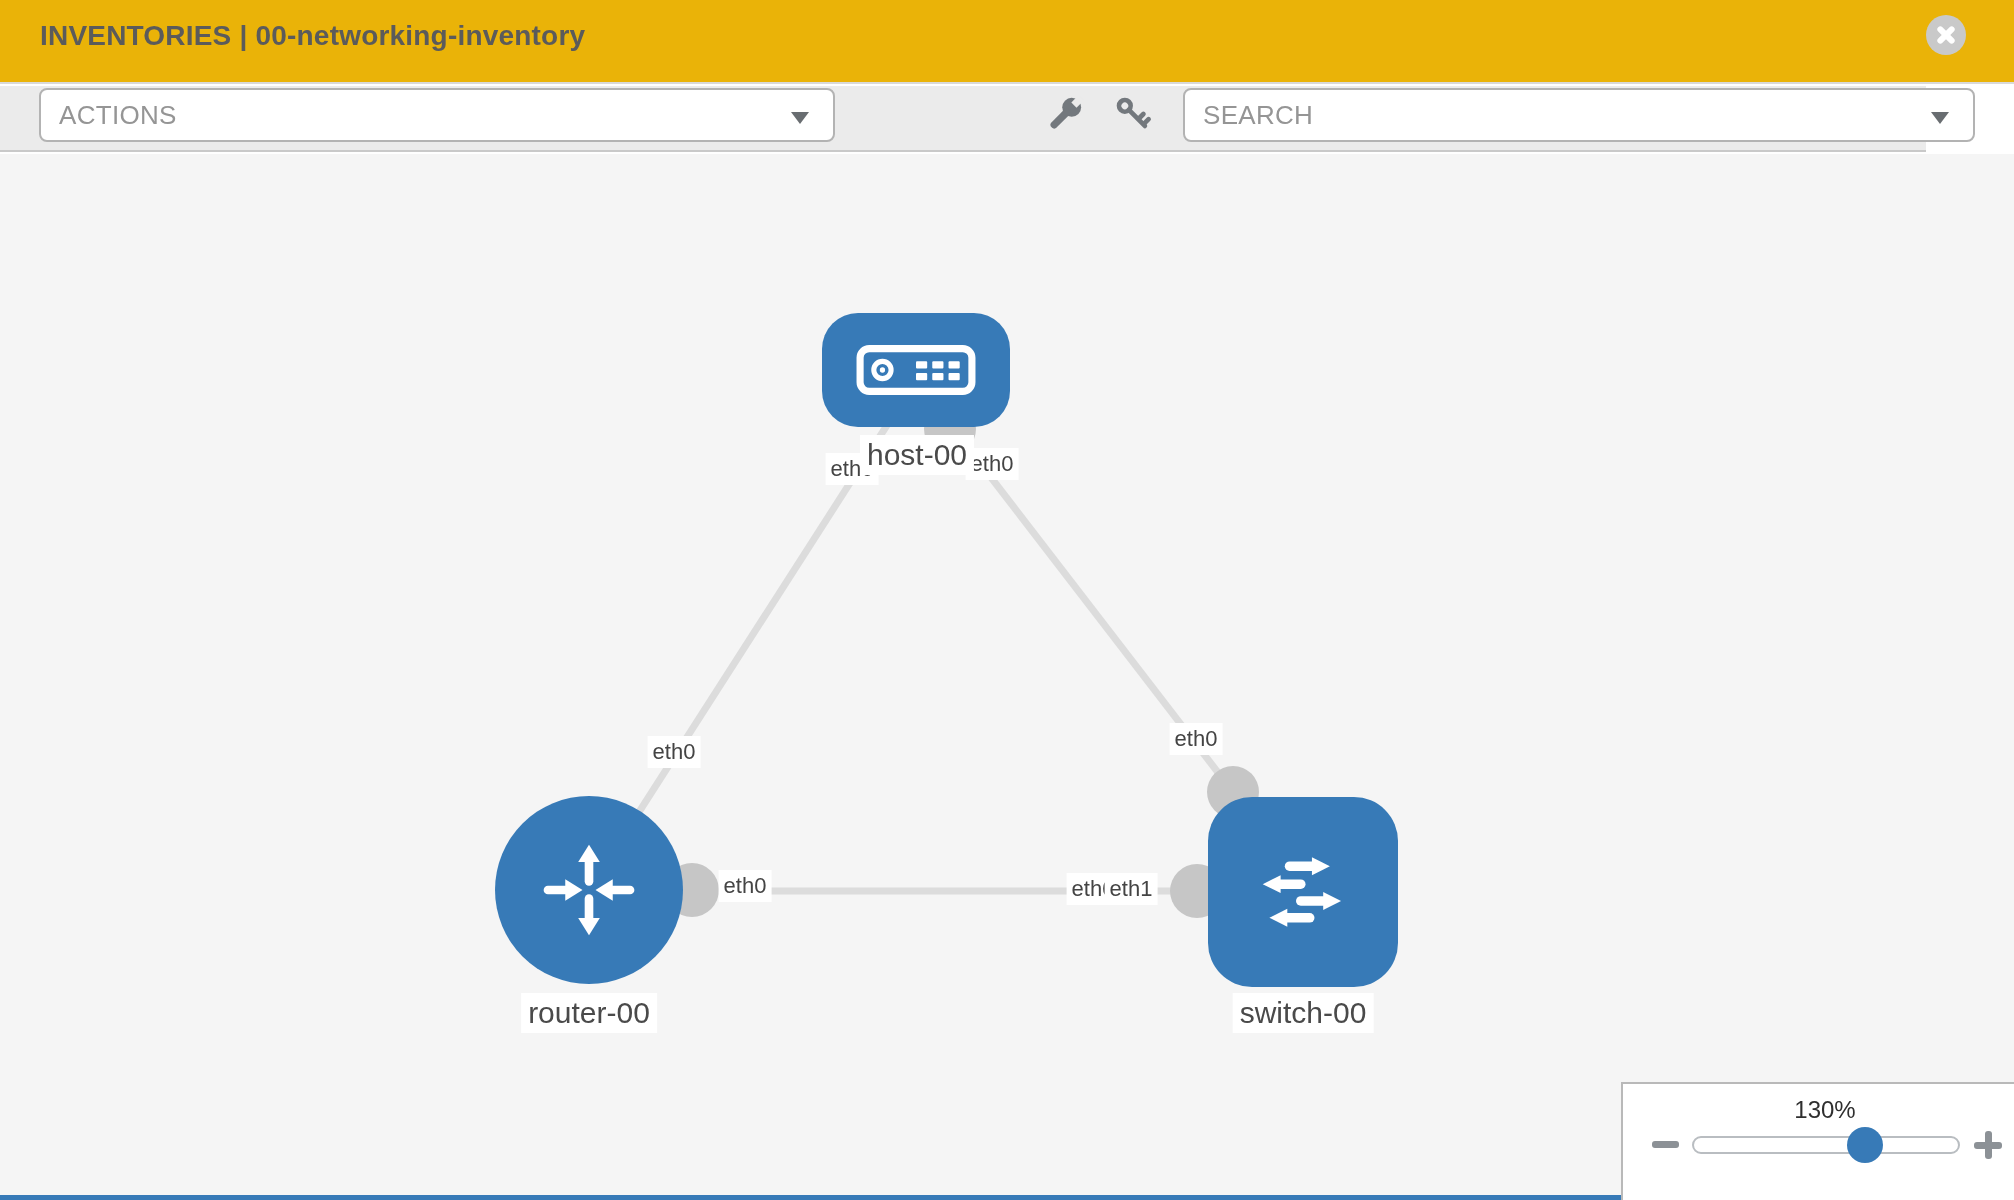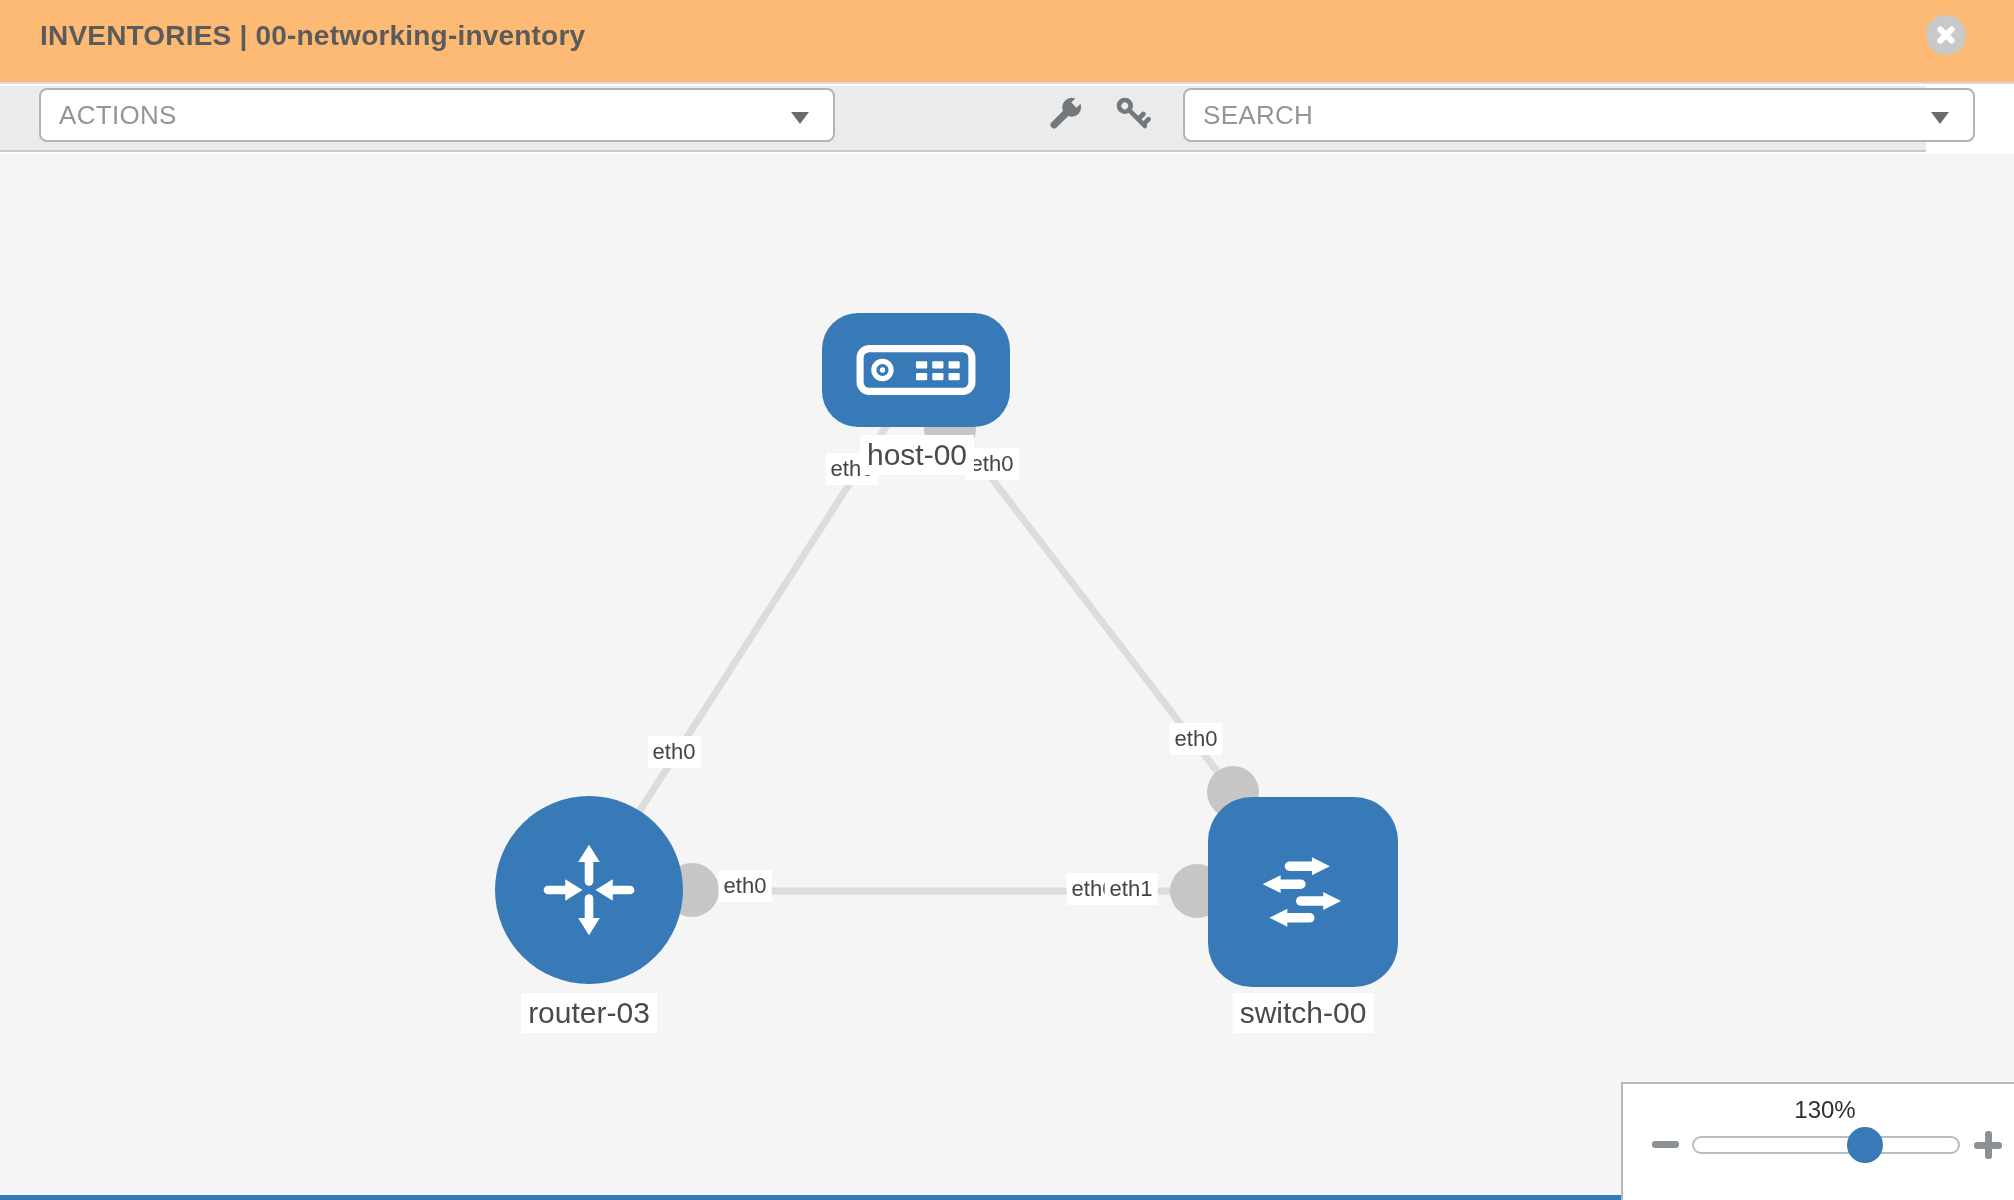--- a/index.html
+++ b/index.html
@@ -5,21 +5,21 @@
   html,body{margin:0;padding:0;}
   body{
     width:2014px;height:1200px;overflow:hidden;position:relative;
     background:#ffffff;
     font-family:"Liberation Sans","DejaVu Sans",sans-serif;
     -webkit-font-smoothing:antialiased;
   }
   
   .header{
     position:absolute;left:0;top:0;width:2014px;height:84px;
-    background:#fdba74;border-bottom:2px solid #d9d9d9;box-sizing:border-box;text-decoration:underline;
+    background:#eab308;border-bottom:2px solid #d9d9d9;box-sizing:border-box;text-decoration:underline;
   }
   .header-title{
     position:absolute;left:40px;top:20px;
     font-size:28px;font-weight:700;color:#5b5b5b;letter-spacing:.2px;
   }
   .close-btn{
     position:absolute;right:48px;top:15px;width:40px;height:40px;border-radius:50%;
     background:#c9c9c9;cursor:pointer;
   }
   .close-btn .bar{position:absolute;left:9px;top:17px;width:22px;height:6px;border-radius:3px;background:#ffffff;}
@@ -192,21 +192,21 @@
 
   <div class="viz-label iface-label" style="left:852px;top:315px;">eth0</div>
   <div class="viz-label iface-label" style="left:674px;top:598px;">eth0</div>
   <div class="viz-label iface-label" style="left:992px;top:310px;">eth0</div>
   <div class="viz-label iface-label" style="left:1196px;top:585px;">eth0</div>
   <div class="viz-label iface-label" style="left:745px;top:732px;">eth0</div>
   <div class="viz-label iface-label" style="left:1093px;top:735px;">eth0</div>
   <div class="viz-label iface-label iface-top" style="left:1131px;top:735px;text-align:center;">eth1</div>
 
   <div class="viz-label name-label" style="left:917px;top:301px;text-align:center;">host-00</div>
-  <div class="viz-label name-label" style="left:589px;top:859px;">router-03</div>
+  <div class="viz-label name-label" style="left:589px;top:859px;">router-00</div>
   <div class="viz-label name-label" style="left:1303px;top:859px;">switch-00</div>
 
   <div class="zoom-panel">
     <div class="zoom-level">130%</div>
     <div class="zoom-minus"></div>
     <div class="zoom-track"></div>
     <div class="zoom-thumb"></div>
     <div class="zoom-plus">
       <div class="pbar1"></div>
       <div class="pbar2"></div>

